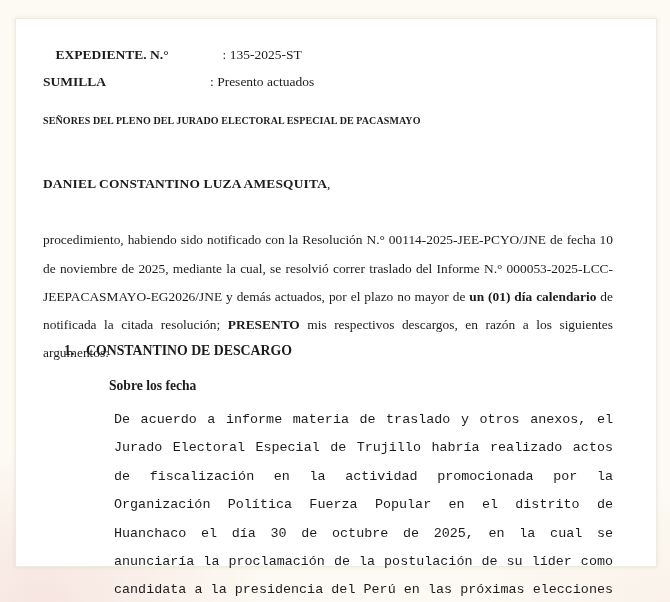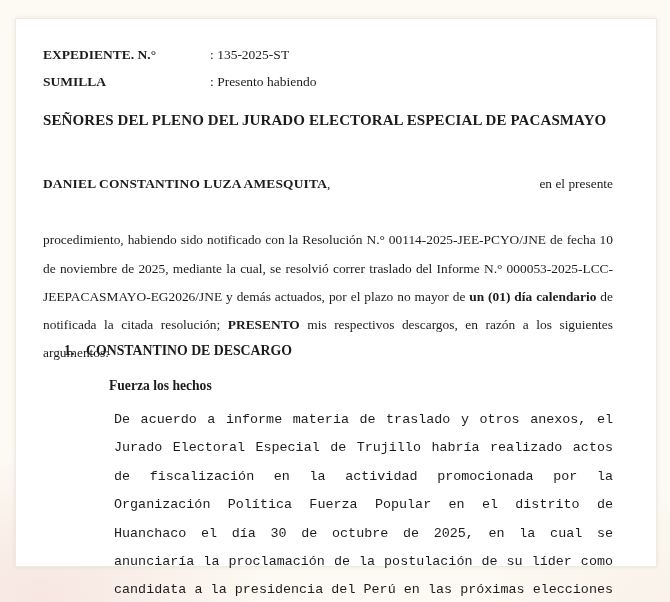--- a/index.html
+++ b/index.html
@@ -20,28 +20,28 @@
     width: 642px; height: 549px;
     background: #ffffff;
     border: 1px solid rgba(205,196,178,0.35);
     box-sizing: border-box;
     box-shadow: 0 0 4px rgba(140,120,95,0.15);
   }
   .abs { position: absolute; }
 
   
   .hdr { left: 27px; top: 22px; line-height: 27px; font-size: 13.5px; }
-  .hdr-row { display: flex; }
+  .hdr-row { display: flex; justify-content: center; }
   .hdr-label { font-weight: bold; width: 135px; flex: 0 0 135px; }
   .hdr-value { font-weight: normal; margin-left: 32px; }
 
   
   .salute {
     left: 27px; top: 88px; width: 590px;
-    font-weight: bold; font-size: 15px; line-height: 27px;
+    font-weight: bold; font-size: 10px; line-height: 27px;
     letter-spacing: 0.1px;
   }
 
   
   .para1 { left: 27px; top: 151px; width: 570px; font-size: 13.4px; line-height: 28.3px; }
   .para1-line1 { display: flex; justify-content: space-between; align-items: flex-start; gap: 40px; }
   .para1-line1 .name { font-weight: bold; letter-spacing: 0.2px; }
   .redacted { flex: 1 1 auto; min-width: 40px; }
   .para1-body { text-align: justify; margin-top: 28px; }
   .b { font-weight: bold; }
@@ -63,39 +63,38 @@
 
 <div class="page">
 
   <div class="abs hdr">
     <div class="hdr-row">
       <span class="hdr-label">EXPEDIENTE. N.°</span>
       <span class="hdr-value">: 135-2025-ST</span>
     </div>
     <div class="hdr-row">
       <span class="hdr-label">SUMILLA</span>
-      <span class="hdr-value">: Presento habiendo</span>
+      <span class="hdr-value">: Presento actuados</span>
     </div>
   </div>
 
   <div class="abs salute">SEÑORES DEL PLENO DEL JURADO ELECTORAL ESPECIAL DE PACASMAYO</div>
 
   <div class="abs para1">
     <div class="para1-line1">
         <span><span class="name">DANIEL CONSTANTINO LUZA AMESQUITA</span><span>,</span></span>
         <span class="redacted"></span>
-        <span>en el presente</span>
       </div>
     <div class="para1-body"><span>procedimiento, habiendo sido notificado con la Resolución N.° 00114-2025-JEE-PCYO/JNE de fecha 10 de noviembre de 2025, mediante la cual, se resolvió correr traslado del Informe N.° 000053-2025-LCC-JEEPACASMAYO-EG2026/JNE y demás actuados, por el plazo no mayor de </span><span class="b">un (01) día calendario</span><span> de notificada la citada resolución; </span><span class="b">PRESENTO</span><span> mis respectivos descargos, en razón a los siguientes argumentos:</span></div>
   </div>
 
   <div class="abs sect">
     <span class="sect-num">1.</span>
     <span>CONSTANTINO DE DESCARGO</span>
   </div>
 
-  <div class="abs subhead">Fuerza los hechos</div>
+  <div class="abs subhead">Sobre los fecha</div>
 
   <div class="abs item">
     <span class="item-text">De acuerdo a informe materia de traslado y otros anexos, el Jurado Electoral Especial de Trujillo habría realizado actos de fiscalización en la actividad promocionada por la Organización Política Fuerza Popular en el distrito de Huanchaco el día 30 de octubre de 2025, en la cual se anunciaría la proclamación de la postulación de su líder como candidata a la presidencia del Perú en las próximas elecciones generales 2026.</span>
   </div>
 
 </div>
 
 </body></html>

